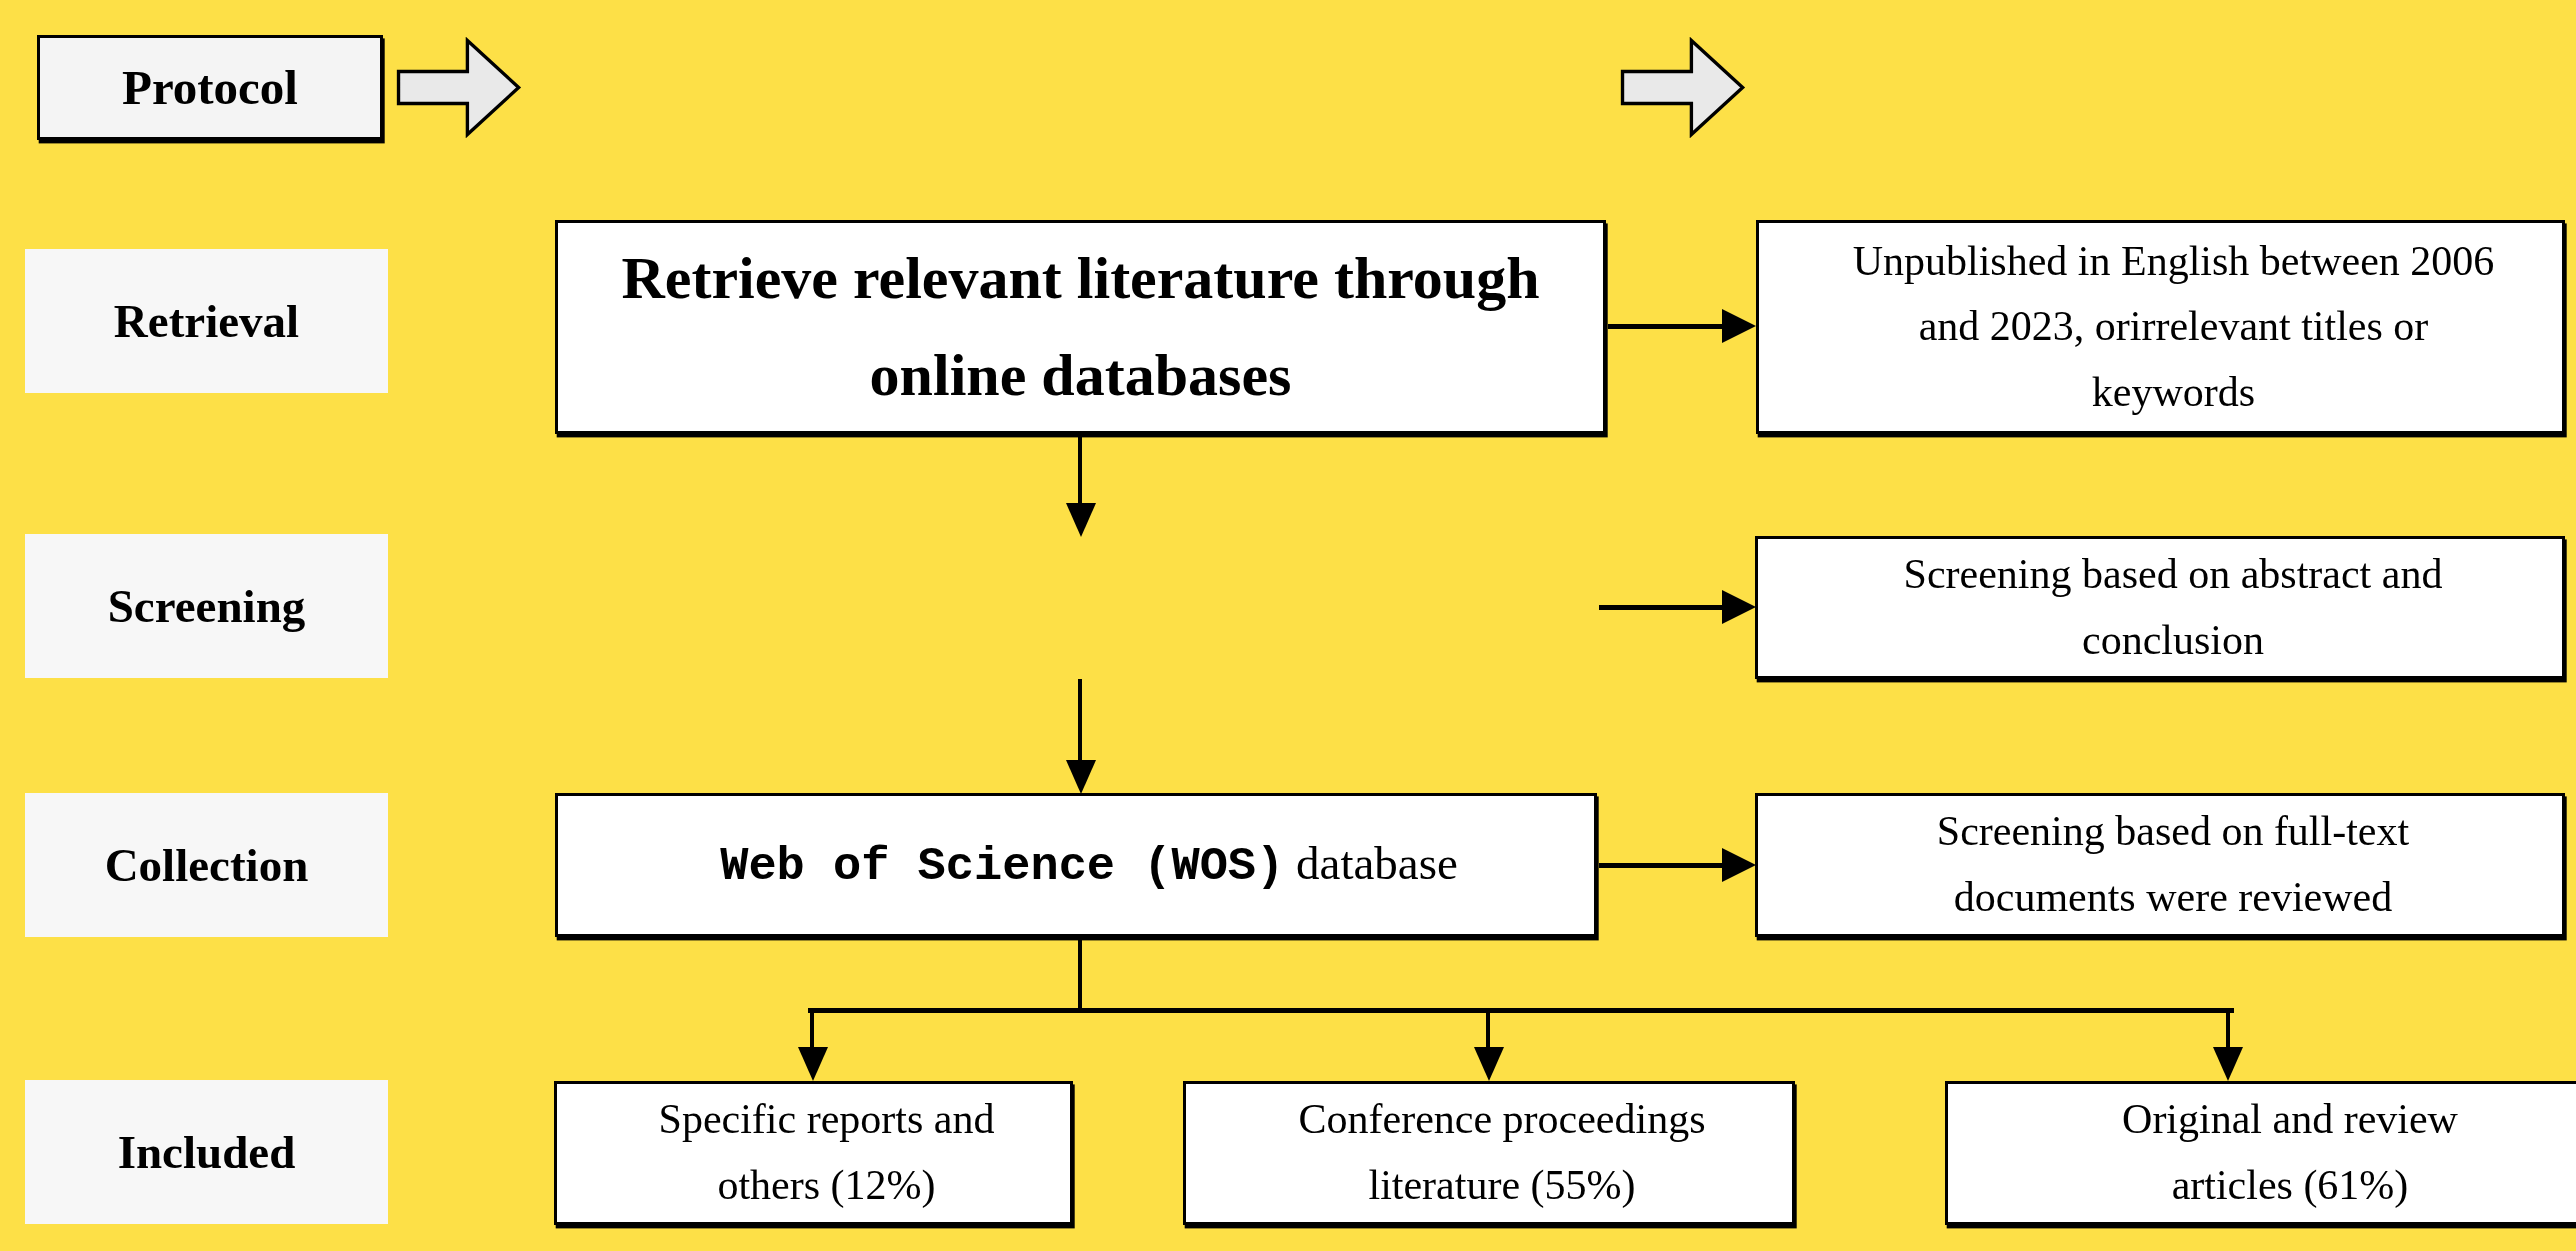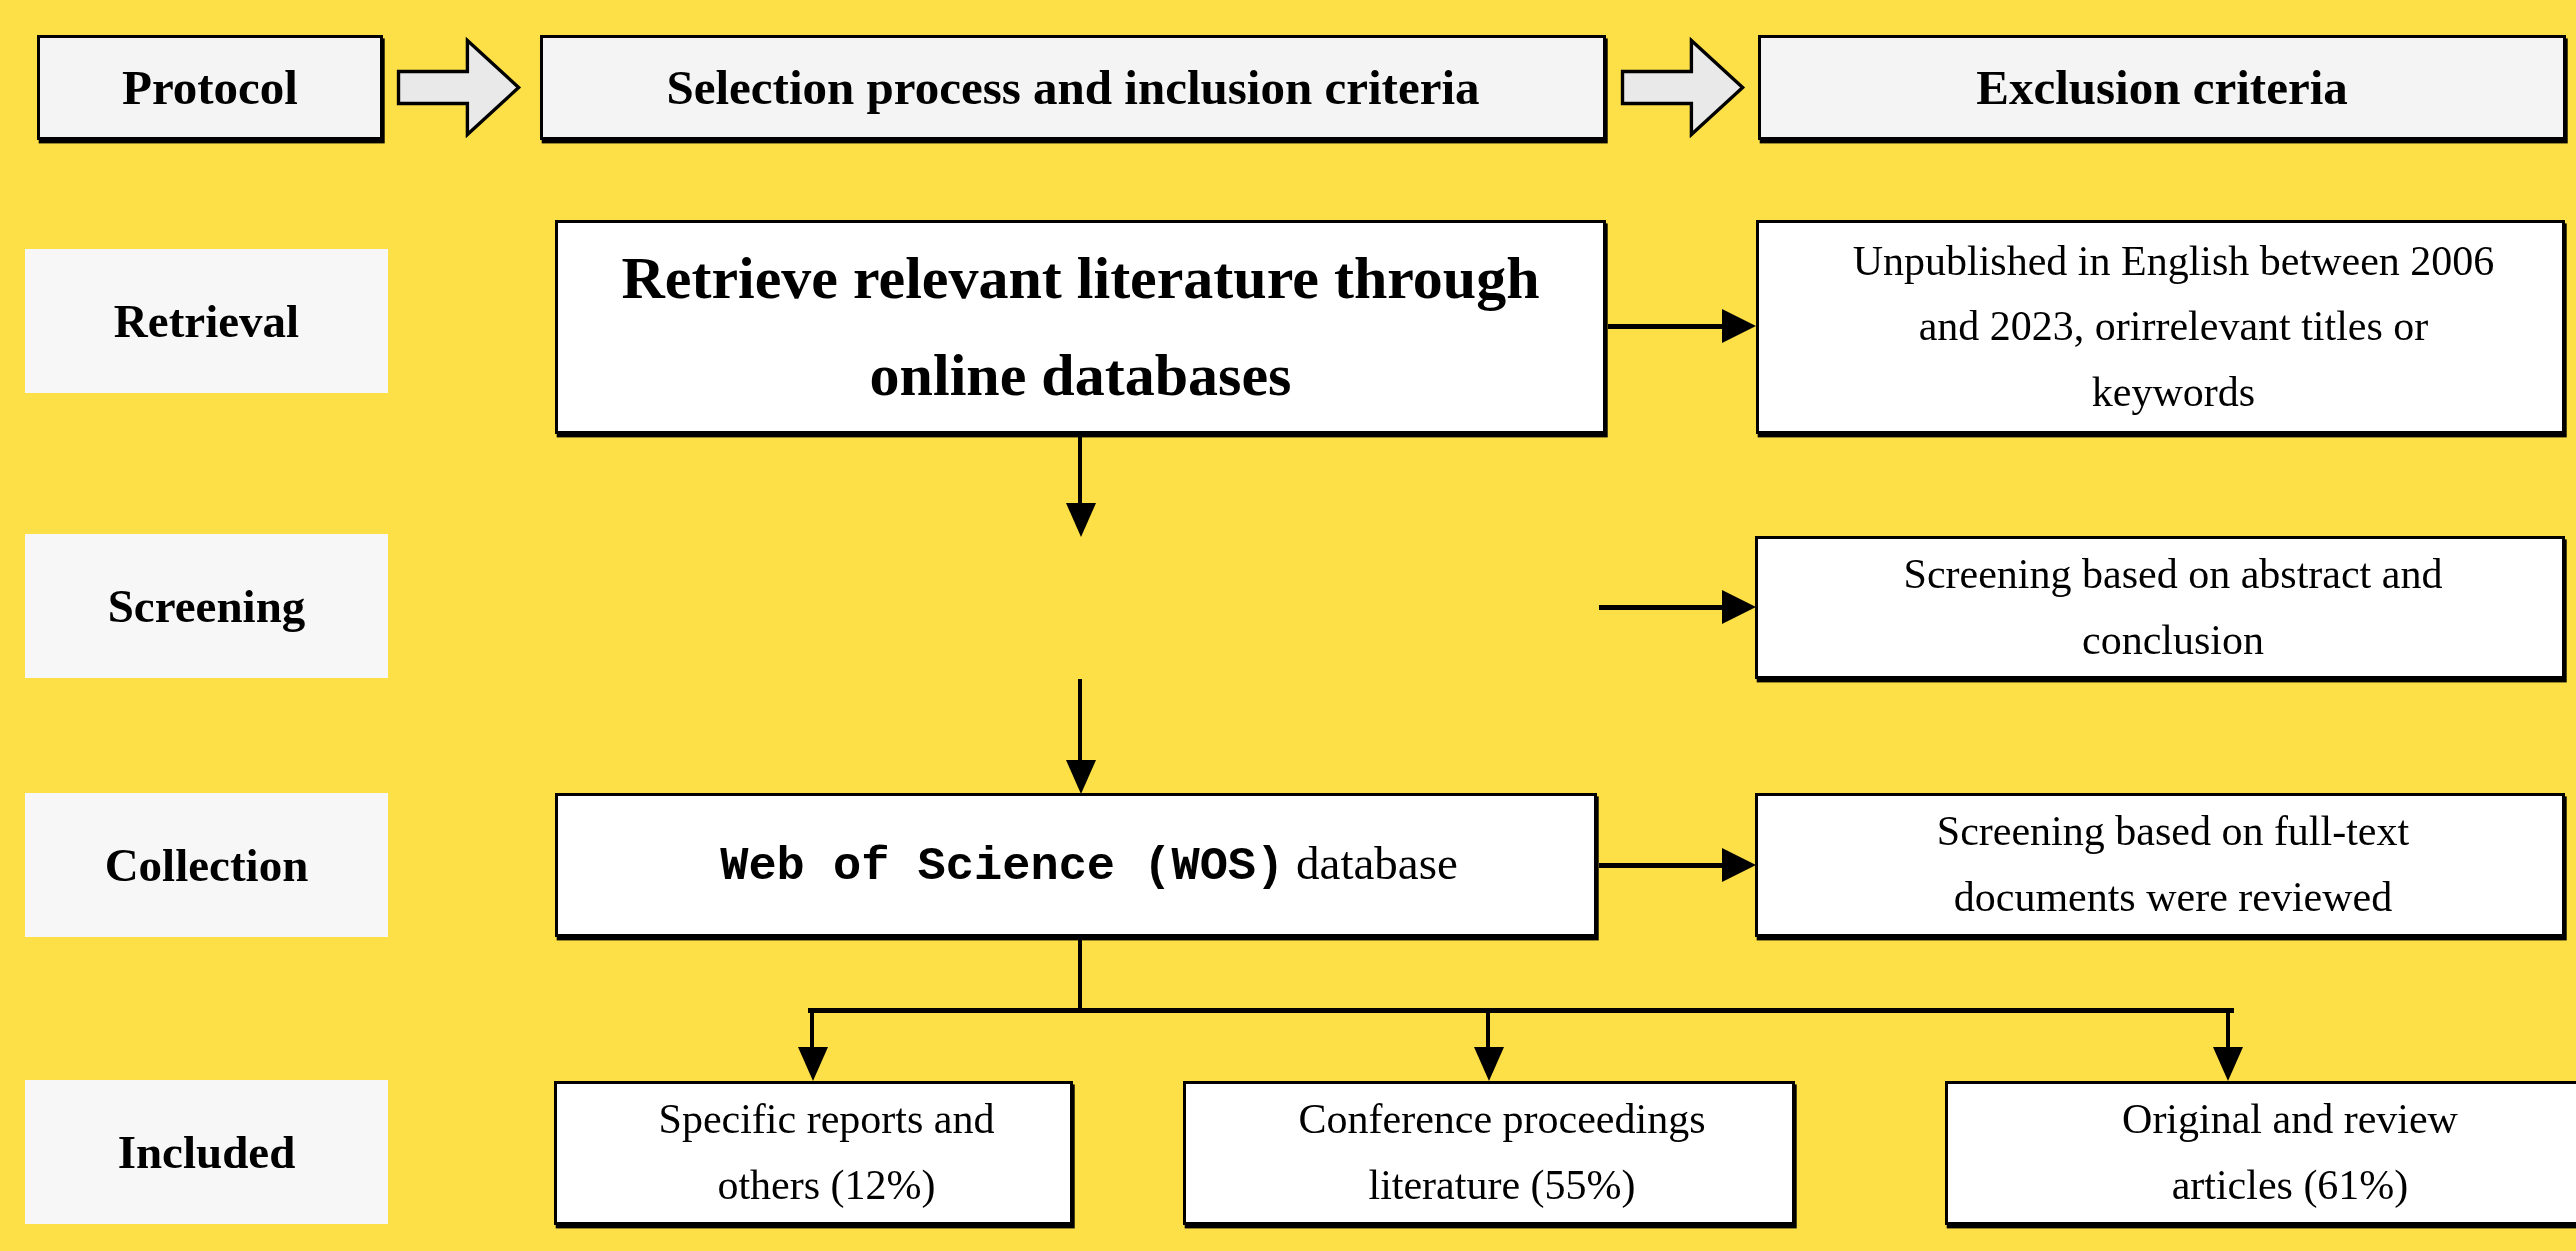--- a/index.html
+++ b/index.html
@@ -70,31 +70,25 @@
 <div id="stage">
 
   <div class="box header-box" style="left:37px;top:35px;width:346px;height:105px;">
     <span>Protocol</span>
   </div>
 
   <svg class="block-arrow" style="left:396px;top:37px;" width="126" height="101" viewBox="0 0 150 120">
     <polygon points="3,41 85,41 85,4 146,60 85,116 85,79 3,79" fill="var(--arrow-fill,#e9e9e9)" stroke="var(--box-border,#000)" stroke-width="4"></polygon>
   </svg>
 
-  <div class="box header-box" style="left:540px;top:35px;width:1066px;height:105px;">
-    <span>Selection process and inclusion criteria</span>
-  </div>
 
   <svg class="block-arrow" style="left:1620px;top:37px;" width="126" height="101" viewBox="0 0 150 120">
     <polygon points="3,41 85,41 85,4 146,60 85,116 85,79 3,79" fill="var(--arrow-fill,#e9e9e9)" stroke="var(--box-border,#000)" stroke-width="4"></polygon>
   </svg>
 
-  <div class="box header-box" style="left:1758px;top:35px;width:808px;height:105px;">
-    <span>Exclusion criteria</span>
-  </div>
 
   <div class="label-box" style="left:25px;top:249px;width:363px;height:144px;">
     <span>Retrieval</span>
   </div>
   <div class="label-box" style="left:25px;top:534px;width:363px;height:144px;">
     <span>Screening</span>
   </div>
   <div class="label-box" style="left:25px;top:793px;width:363px;height:144px;">
     <span>Collection</span>
   </div>

